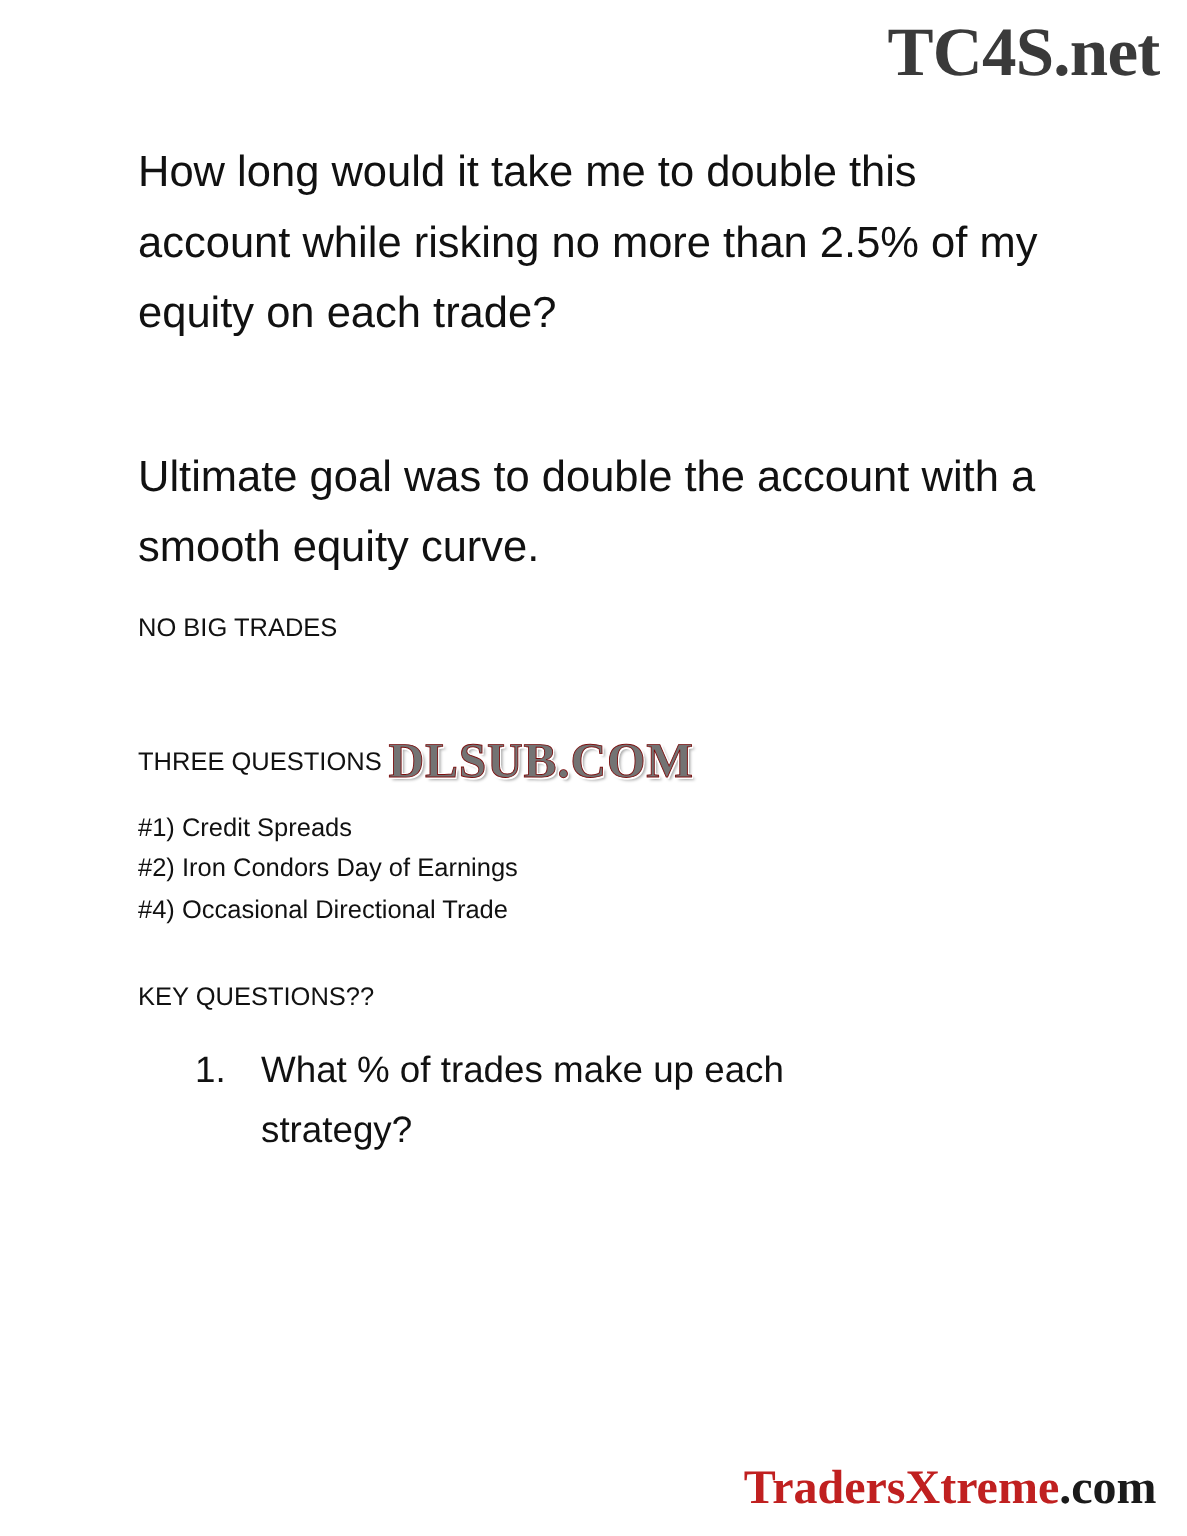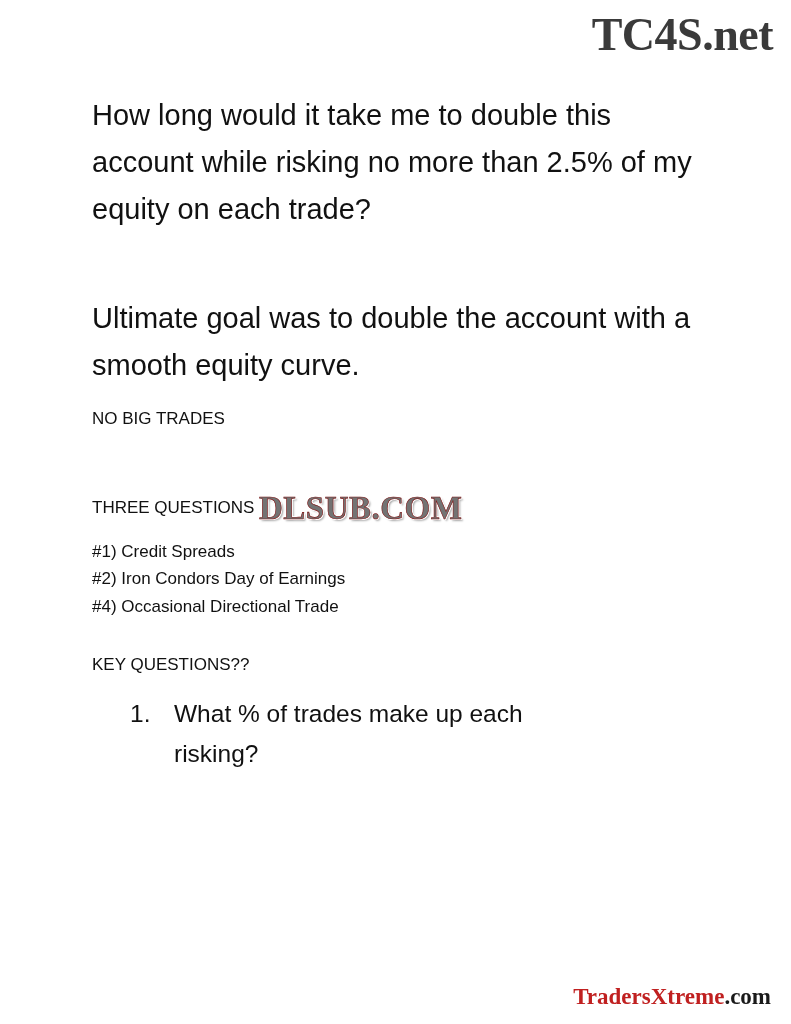--- a/index.html
+++ b/index.html
@@ -106,21 +106,21 @@
     background: rgba(255,255,255,0.55);
     padding: 1px 3px;
   }
 
   
   .bottom-watermark {
     position: absolute;
     right: 20px;
     bottom: 14px;
     font-family: "Liberation Serif", serif;
-    font-size: 23px;
+    font-size: 32px;
     font-weight: bold;
     color: #c02020;
     text-shadow: 1px 1px 0 rgba(255,255,255,0.85);
   }
   .bottom-watermark .dotcom {
     color: #1a1a1a;
   }
 </style>
 </head>
 <body>
@@ -157,21 +157,21 @@
 
     <p class="line">KEY QUESTIONS??</p>
 
     <div class="spacer-sm"></div>
 
     <ol class="list">
       <li class="list-item">
         <span class="num">1.</span>
         <span class="txt">
           <span>What % of trades make up each</span>
-          <span class="cont">risking?</span>
+          <span class="cont">strategy?</span>
         </span>
       </li>
     </ol>
 
   </div>
 
   <div class="stamp">DLSUB.COM</div>
 
   <div class="bottom-watermark">
     <span>TradersXtreme</span><span class="dotcom">.com</span>

